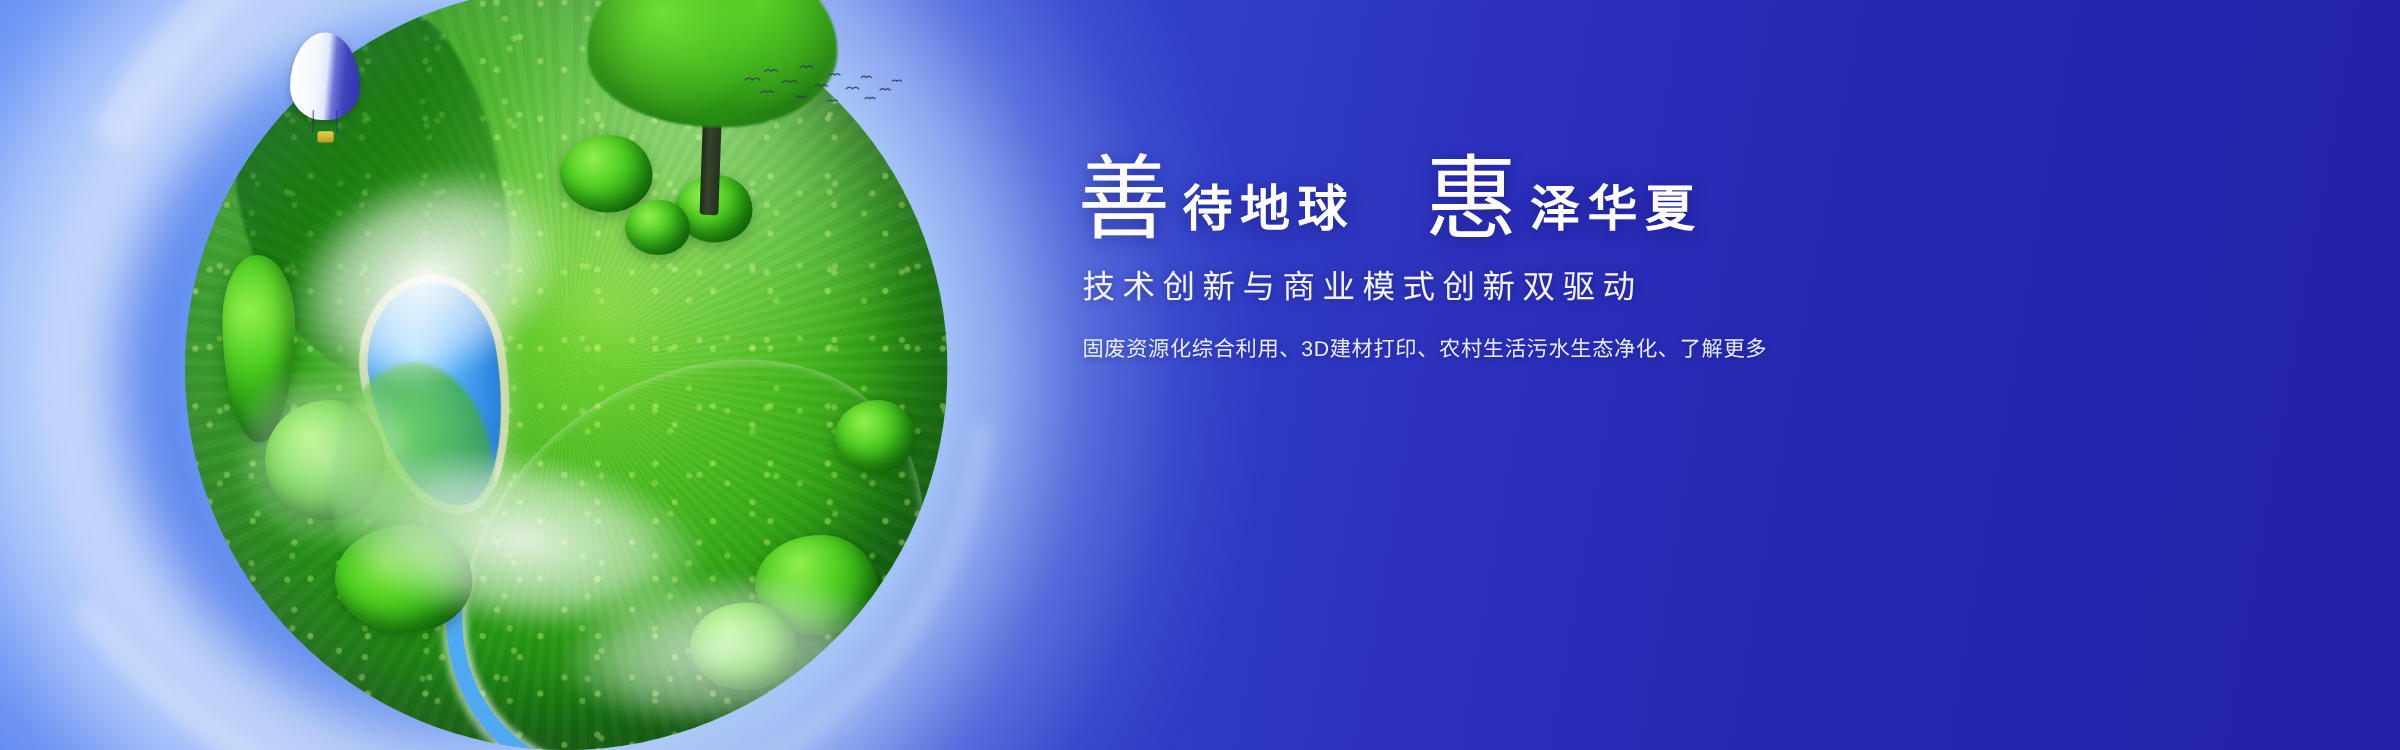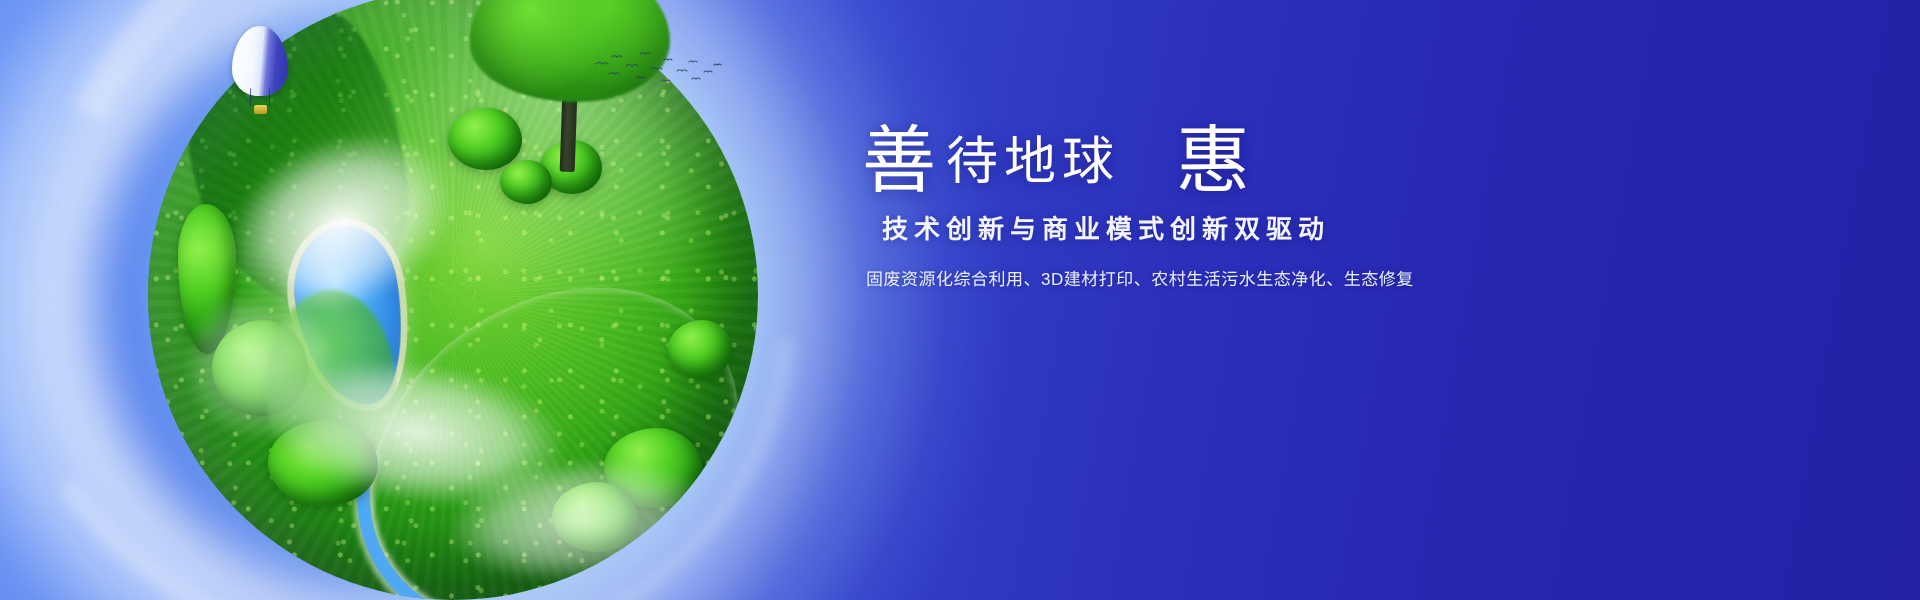--- a/index.html
+++ b/index.html
@@ -274,36 +274,36 @@
     font-family:"Liberation Serif","DejaVu Serif",serif;
     font-size:74px;
     line-height:1;
     font-weight:400;
     letter-spacing:0;
     position:relative;
     top:4px;
   }
   .hl-small{
     font-family:"Liberation Serif","DejaVu Serif",serif;
-    font-size:52px;
+    font-size:40px;
     line-height:1;
-    font-weight:400;
+    font-weight:700;
     letter-spacing:6px;
     padding-left:10px;
     position:relative;
     top:-6px;
   }
   .hl-gap{ width:56px; display:inline-block; }
 
   .subtitle{
     font-size:26px;
     letter-spacing:6px;
-    font-weight:700;
+    font-weight:400;
     color:#f2f5ff;
-    margin:6px 0 0 20px;
+    margin:6px 0 0 4px;
     white-space:nowrap;
     text-shadow:0 1px 8px rgba(10,10,90,.40);
   }
   .desc{
     font-size:17px;
     letter-spacing:.5px;
     color:#e8edff;
     margin:20px 0 0 4px;
     white-space:nowrap;
     text-shadow:0 1px 6px rgba(10,10,90,.35);
@@ -400,21 +400,22 @@
     </g>
   </svg>
 
   <div class="content">
 
     <div class="headline">
       <span class="hl-big">善</span>
       <span class="hl-small">待地球</span>
       <span class="hl-gap"></span>
       <span class="hl-big">惠</span>
+      <span class="hl-small">泽华夏</span>
     </div>
 
     <div class="subtitle">技术创新与商业模式创新双驱动</div>
 
-    <div class="desc">固废资源化综合利用、3D建材打印、农村生活污水生态净化、生态修复</div>
+    <div class="desc">固废资源化综合利用、3D建材打印、农村生活污水生态净化、了解更多</div>
 
 
   </div>
 </div>
 
 </body></html>

